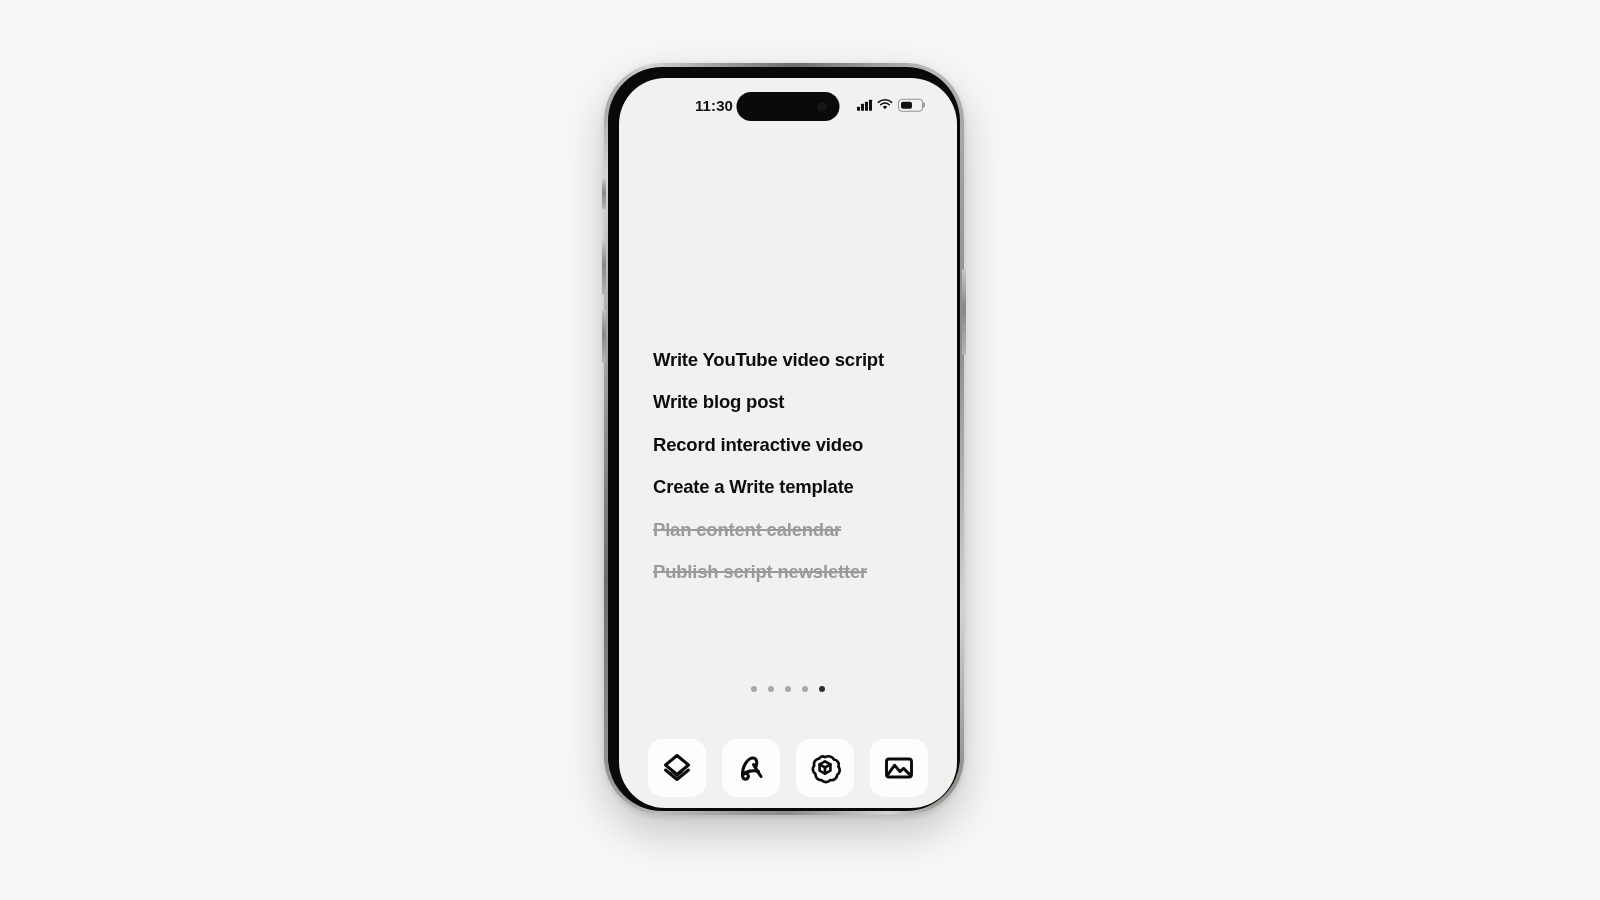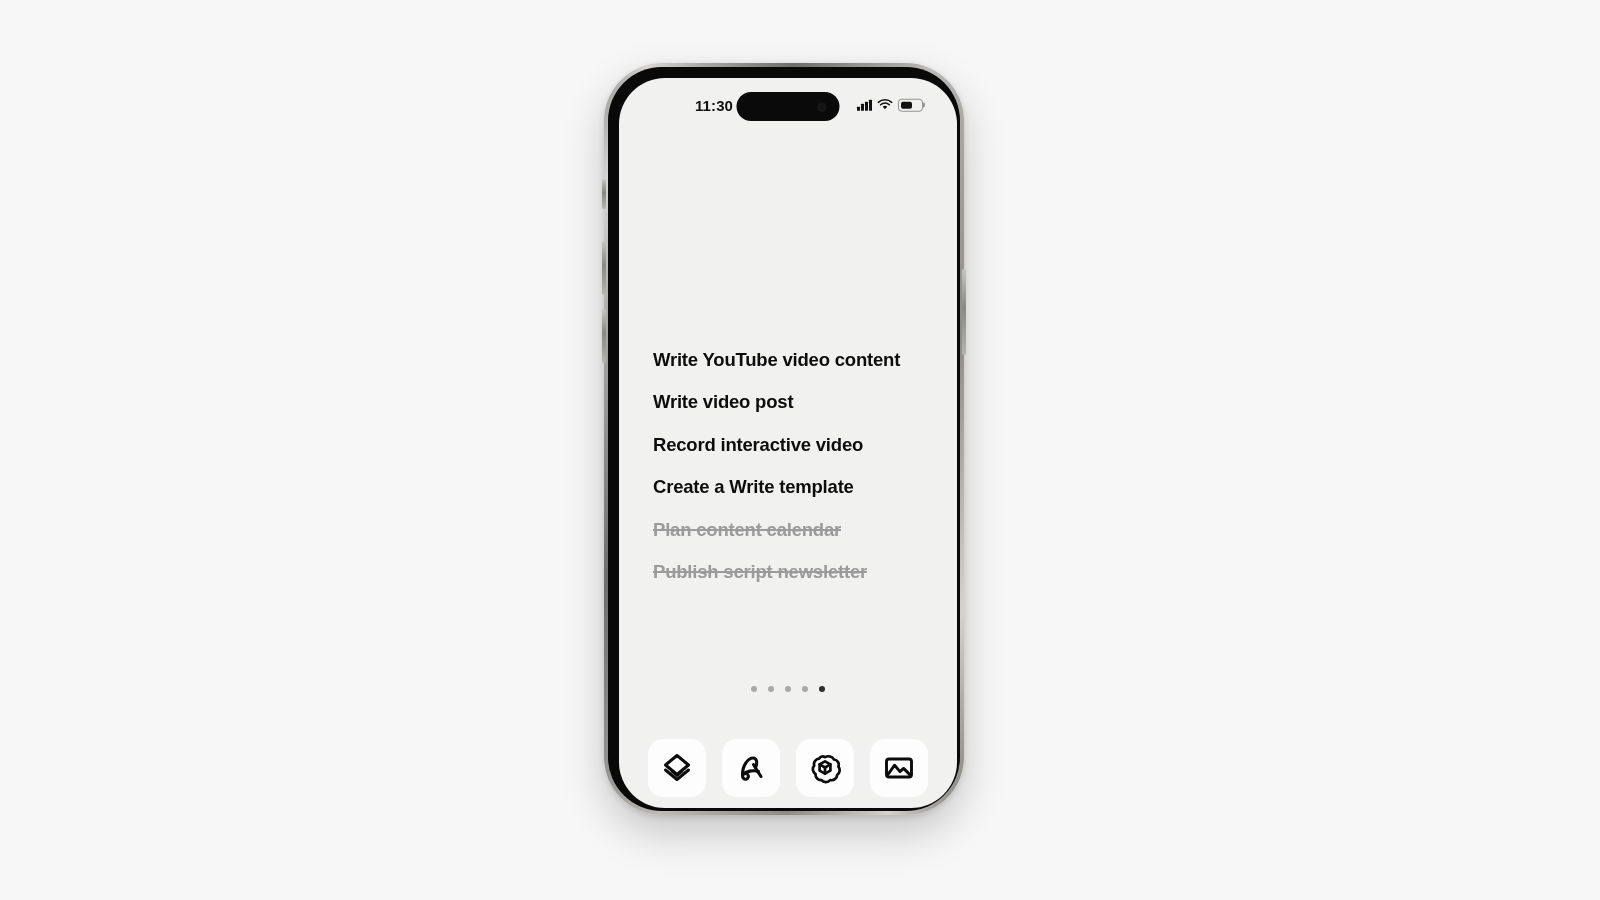--- a/index.html
+++ b/index.html
@@ -234,22 +234,22 @@
               <path d="M3.6 6.0 a6.4 6.4 0 0 1 8.8 0" stroke="#111" stroke-width="1.5" fill="none" stroke-linecap="round"></path>
               <path d="M1.3 3.6 a9.8 9.8 0 0 1 13.4 0" stroke="#111" stroke-width="1.5" fill="none" stroke-linecap="round"></path>
             </svg>
             <span class="ico-batt">
                 <span></span>
               </span>
           </div>
         </div>
 
         <div class="tasklist">
-          <div class="task">Write YouTube video content</div>
-          <div class="task">Write video post</div>
+          <div class="task">Write YouTube video script</div>
+          <div class="task">Write blog post</div>
           <div class="task">Record interactive video</div>
           <div class="task">Create a Write template</div>
           <div class="task done">Plan content calendar</div>
           <div class="task done">Publish script newsletter</div>
         </div>
 
         <div class="dots">
           <span class="dot"></span>
           <span class="dot"></span>
           <span class="dot"></span>

